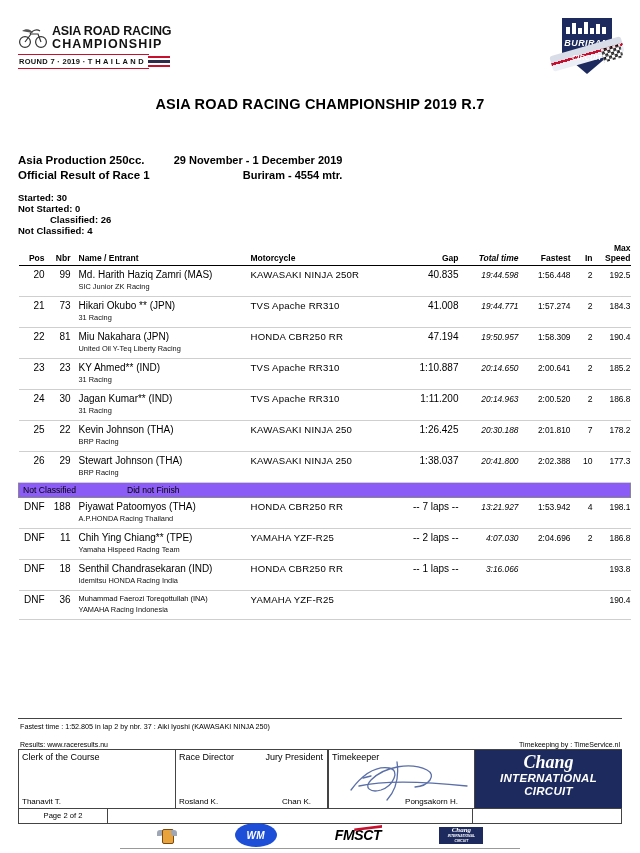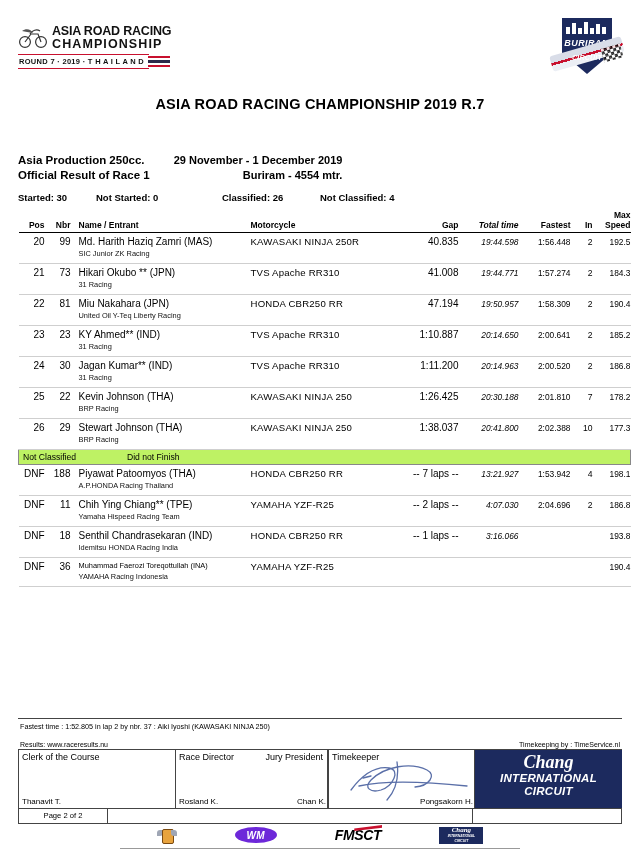--- a/index.html
+++ b/index.html
@@ -167,24 +167,25 @@
     font-weight: bold;
     font-size: 11px;
     line-height: 15px;
     text-align: right;
   }
   .counts {
     margin-top: 9px;
     font-weight: bold;
     font-size: 9.5px;
     display: flex;
+    flex-direction: column;
   }
   .counts span:nth-child(1) { width: 78px; }
   .counts span:nth-child(2) { width: 126px; }
-  .counts span:nth-child(3) { width: 98px; }
+  .counts span:nth-child(3) { width: 98px; margin-left: 32px; }
 
   
   table.results {
     width: 100%;
     border-collapse: collapse;
     margin-top: 7px;
     table-layout: fixed;
   }
   table.results th {
     font-size: 8.5px;
@@ -234,21 +235,21 @@
   .moto { font-size: 9.6px; letter-spacing: .2px; }
   .gapv { font-size: 10px; }
   .tnum { font-size: 8.4px; }
   .innum { font-size: 8.6px; }
   .spd { font-size: 8.4px; }
 
   
   tr.banner td {
     border: 1px solid #888;
     padding: 2px 0 2px 0;
-    background: #bef264;
+    background: #8b5cf6;
   }
   .banner-inner {
     display: flex;
     font-size: 8.6px;
   }
   .banner-inner .b1 { width: 104px; padding-left: 4px; }
   .banner-inner .b2 { }
 
   
   .footer {
@@ -318,21 +319,21 @@
     right: 4px; top: 2px;
     font-size: 9px;
   }
   .sig-name {
     position: absolute;
     left: 3px; bottom: 2px;
     font-size: 8px;
   }
   .sig-name-r {
     position: absolute;
-    right: 1px; bottom: 2px;
+    right: 16px; bottom: 2px;
     font-size: 8px;
     text-align: center;
   }
   .chang-box {
     width: 148px;
     flex: 0 0 148px;
     height: 58px;
     background: #1c2a5e;
     border-left: 1px solid #444;
     color: #fff;
@@ -412,22 +413,22 @@
   }
   .sp-idemitsu .wing-l, .sp-idemitsu .wing-r {
     position: absolute; top: 4px;
     width: 6px; height: 6px;
     background: #9fa6b5;
     border-radius: 50% 0 50% 0;
   }
   .sp-idemitsu .wing-l { left: 0; }
   .sp-idemitsu .wing-r { right: 0; transform: scaleX(-1); }
   .sp-wm {
-    width: 42px; height: 16px;
-    background: #6d28d9;
+    width: 42px; height: 24px;
+    background: #1d4ed8;
     border-radius: 50%;
     color: #fff;
     font-style: italic;
     font-weight: bold;
     font-size: 10px;
     display: flex; align-items: center; justify-content: center;
     letter-spacing: .3px;
   }
   .sp-fmsct {
     font-style: italic;

